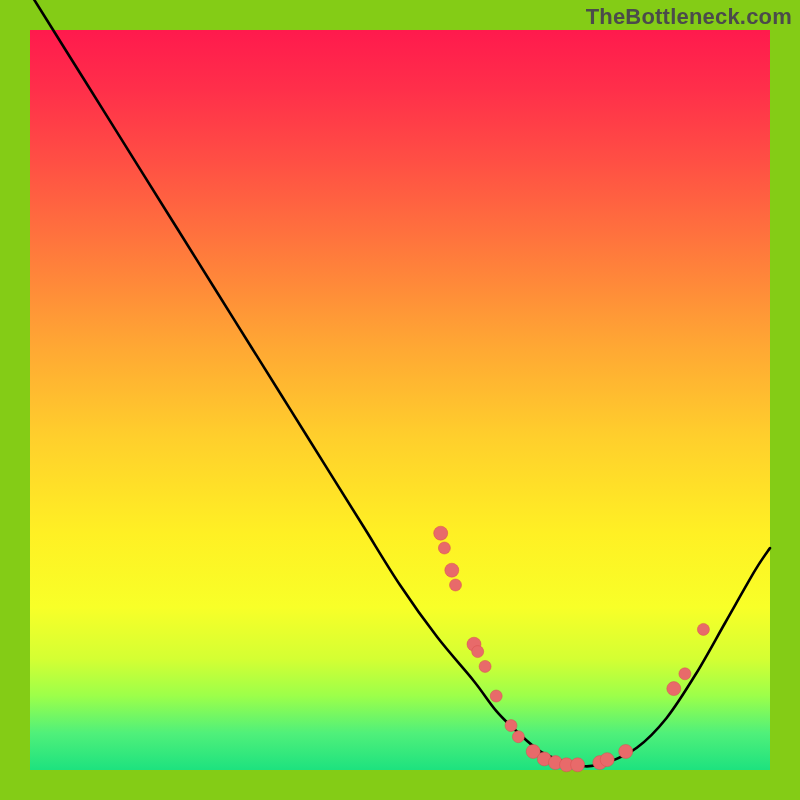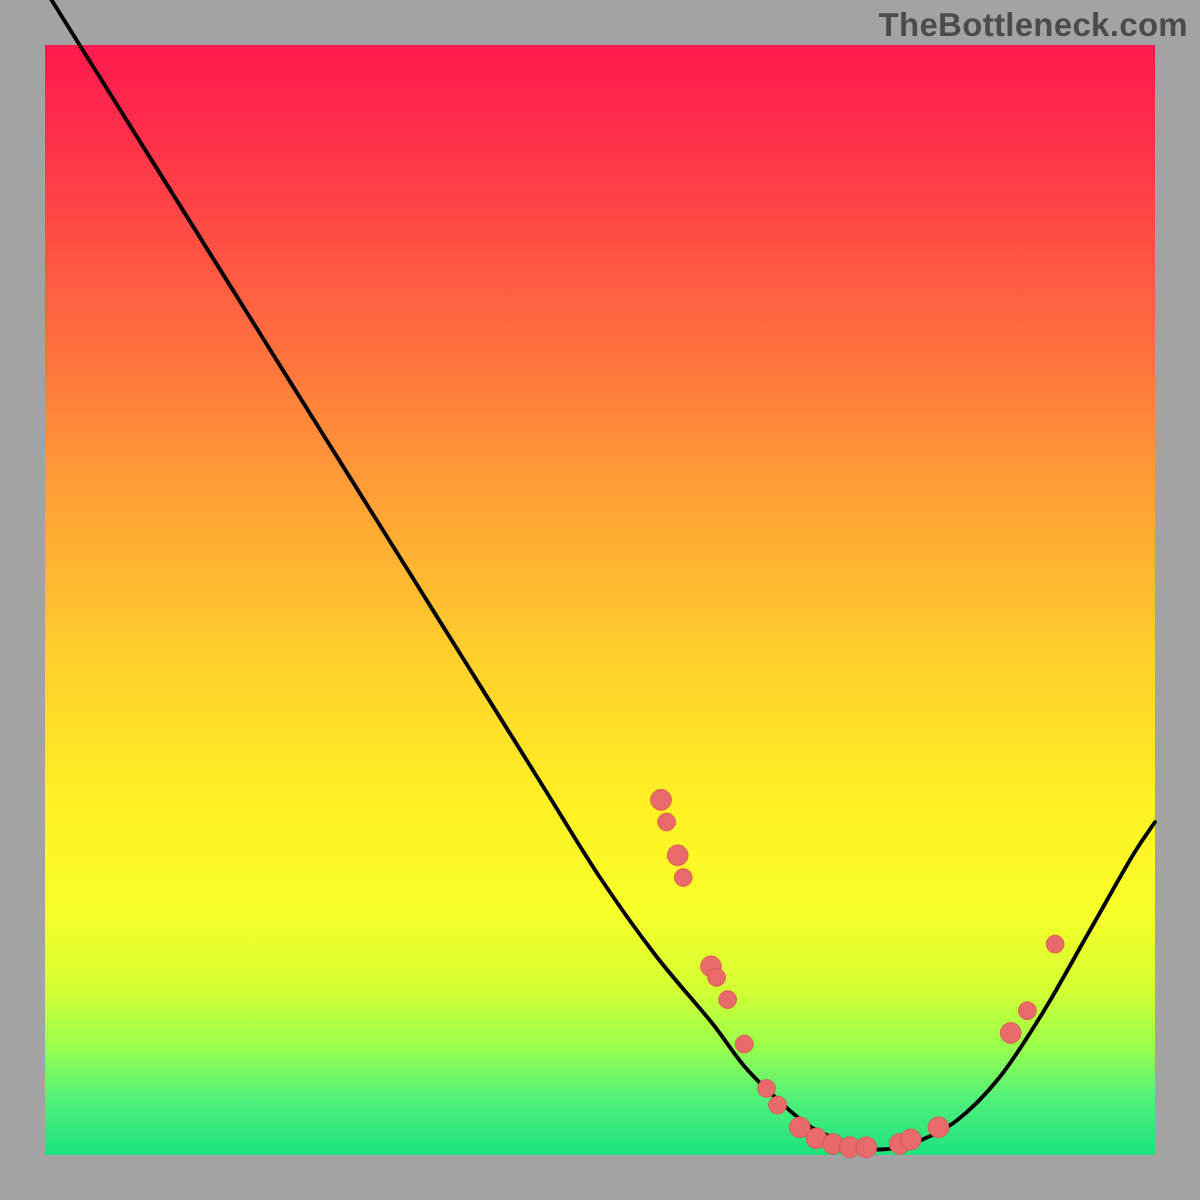--- a/index.html
+++ b/index.html
@@ -8,21 +8,21 @@
     width: 800px;
     height: 800px;
     background: #000;
     font-family: Arial, Helvetica, sans-serif;
     overflow: hidden;
   }
   .outer {
     position: relative;
     width: 800px;
     height: 800px;
-    background: #a3a3a3;
+    background: #84cc16;
   }
   .watermark {
     position: absolute;
     top: 4px;
     right: 8px;
     color: #4b4b4b;
     font-size: 22px;
     font-weight: 600;
     letter-spacing: 0.2px;
     user-select: none;

